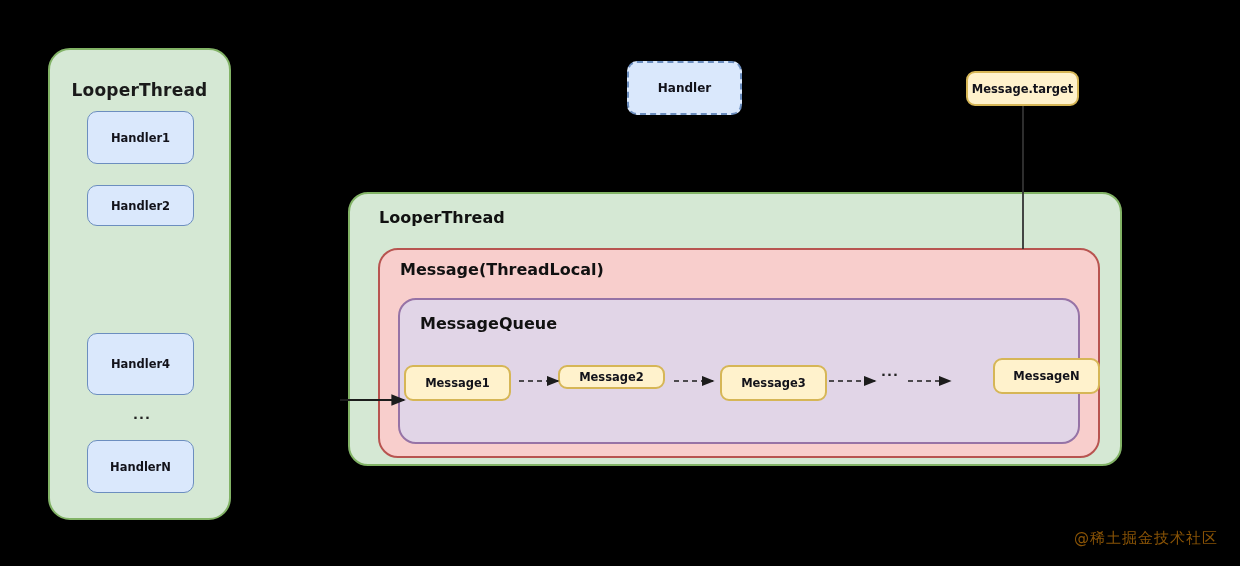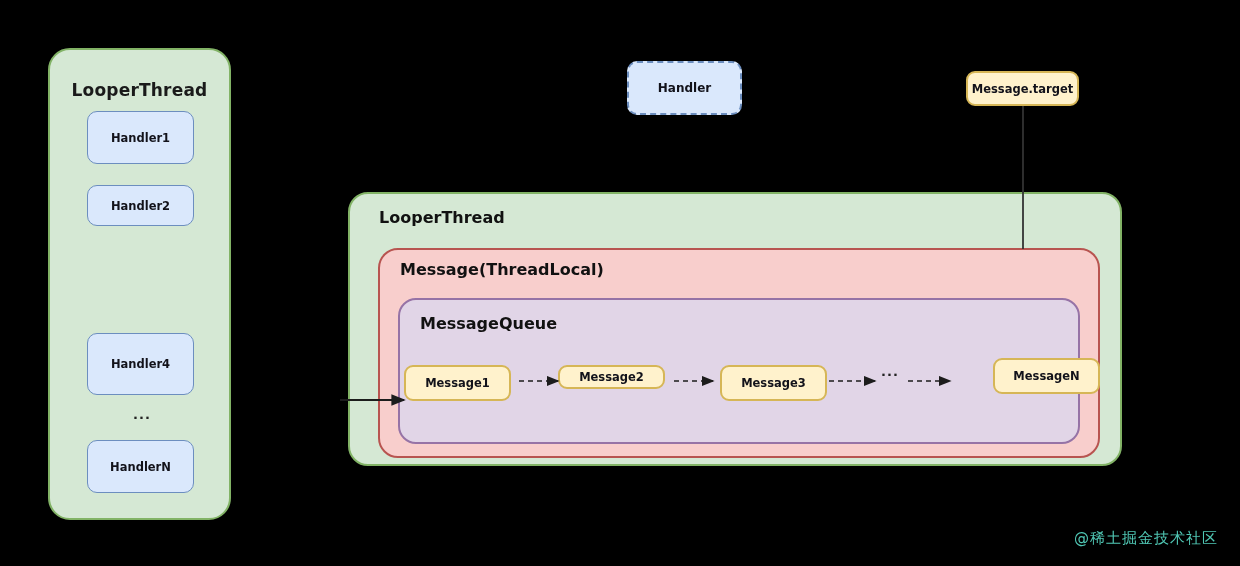--- a/index.html
+++ b/index.html
@@ -113,21 +113,21 @@
     font-weight: bold;
     color: #222;
     letter-spacing: 1px;
   }
 
   .watermark {
     position: absolute;
     right: 22px;
     bottom: 18px;
     font-size: 15px;
-    color: #5eead4;
+    color: #a16207;
     letter-spacing: 1px;
     opacity: .85;
   }
 
   svg.overlay {
     position: absolute;
     left: 0; top: 0;
     width: 1240px;
     height: 566px;
     pointer-events: none;

